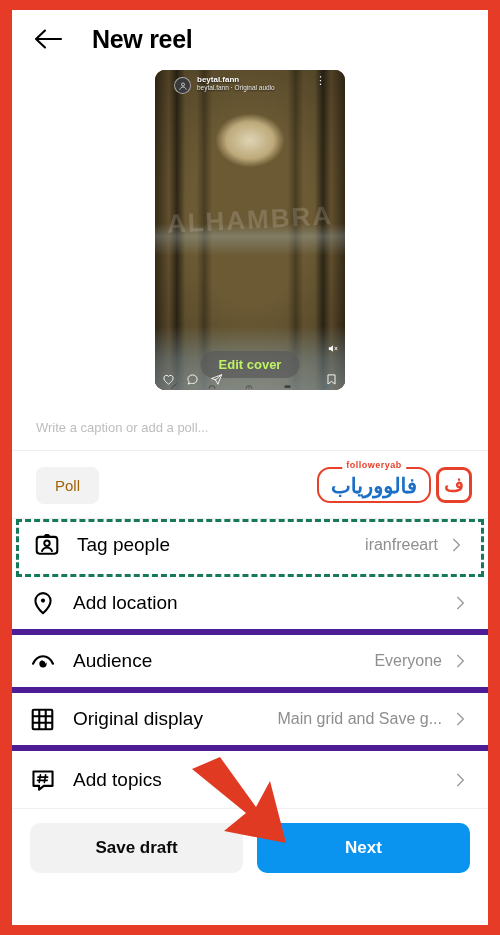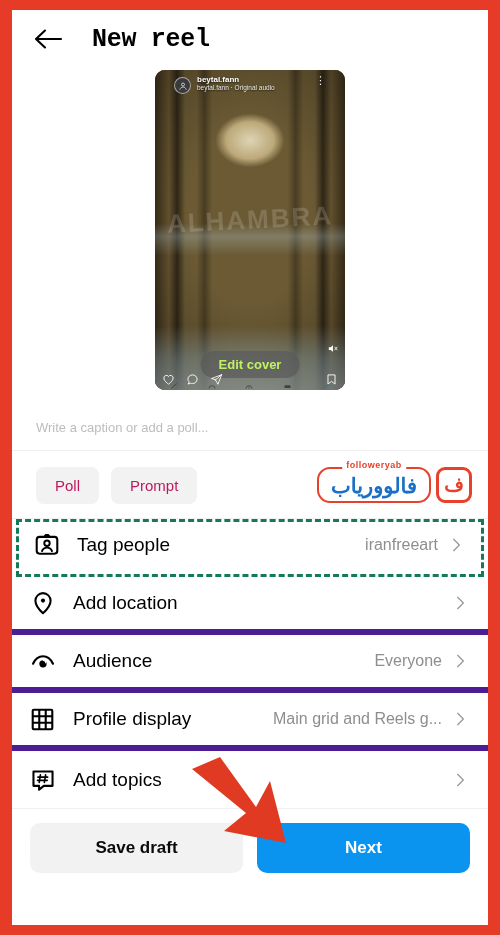--- a/index.html
+++ b/index.html
@@ -43,21 +43,20 @@
     align-items: center;
     justify-content: center;
     cursor: pointer;
   }
   #header-title {
     font-size: 25px;
     font-weight: bold;
     color: #000000;
     letter-spacing: -0.3px;
     margin-left: 22px;
-    font-family: Liberation Mono, monospace;
   }
 
   
   #preview-wrap {
     display: flex;
     justify-content: center;
     margin-top: 2px;
   }
   #video-preview {
     position: relative;
@@ -262,21 +261,21 @@
   
   #chips-row {
     display: flex;
     align-items: center;
     padding: 16px 24px 14px 24px;
     gap: 12px;
     position: relative;
   }
   .chip {
     background: #f2f2f2;
-    color: #be185d;
+    color: #a16207;
     border: none;
     border-radius: 8px;
     font-family: "Liberation Sans", sans-serif;
     font-size: 15px;
     padding: 10px 19px;
     cursor: pointer;
   }
 
   
   #brand-watermark {
@@ -508,21 +507,20 @@
       </div>
     </div>
 
     <div id="caption-area">
       <input id="caption-input" type="text" placeholder="Write a caption or add a poll..." style="">
     </div>
     <div id="caption-divider"></div>
 
     <div id="chips-row">
       <button class="chip">Poll</button>
-      <button class="chip">Prompt</button>
 
       <div id="brand-watermark">
         <div id="brand-pill">
           <div id="brand-latin">followeryab</div>
           <div id="brand-fa">فالووریاب</div>
         </div>
         <div id="brand-mark">ف</div>
       </div>
     </div>
 
@@ -579,22 +577,22 @@
         </span>
       </div>
 
       <div class="setting-row">
         <span class="row-icon">
           <svg width="25" height="25" viewBox="0 0 24 24" fill="none" aria-hidden="true">
             <rect x="2.6" y="2.6" width="18.8" height="18.8" rx="1" stroke="#000" stroke-width="2"></rect>
             <path d="M8.9 2.6v18.8M15.1 2.6v18.8M2.6 8.9h18.8M2.6 15.1h18.8" stroke="#000" stroke-width="2"></path>
           </svg>
         </span>
-        <span class="row-label">Profile display</span>
-        <span class="row-value">Main grid and Reels g...</span>
+        <span class="row-label">Original display</span>
+        <span class="row-value">Main grid and Save g...</span>
         <span class="row-chevron">
           <svg width="16" height="16" viewBox="0 0 24 24" fill="none" aria-hidden="true">
             <path d="M8.5 3.5L17 12l-8.5 8.5" stroke="#9a9a9a" stroke-width="2" stroke-linecap="round" stroke-linejoin="round"></path>
           </svg>
         </span>
       </div>
 
       <div class="setting-row">
         <span class="row-icon">
           <svg width="26" height="26" viewBox="0 0 24 24" fill="none" aria-hidden="true">

